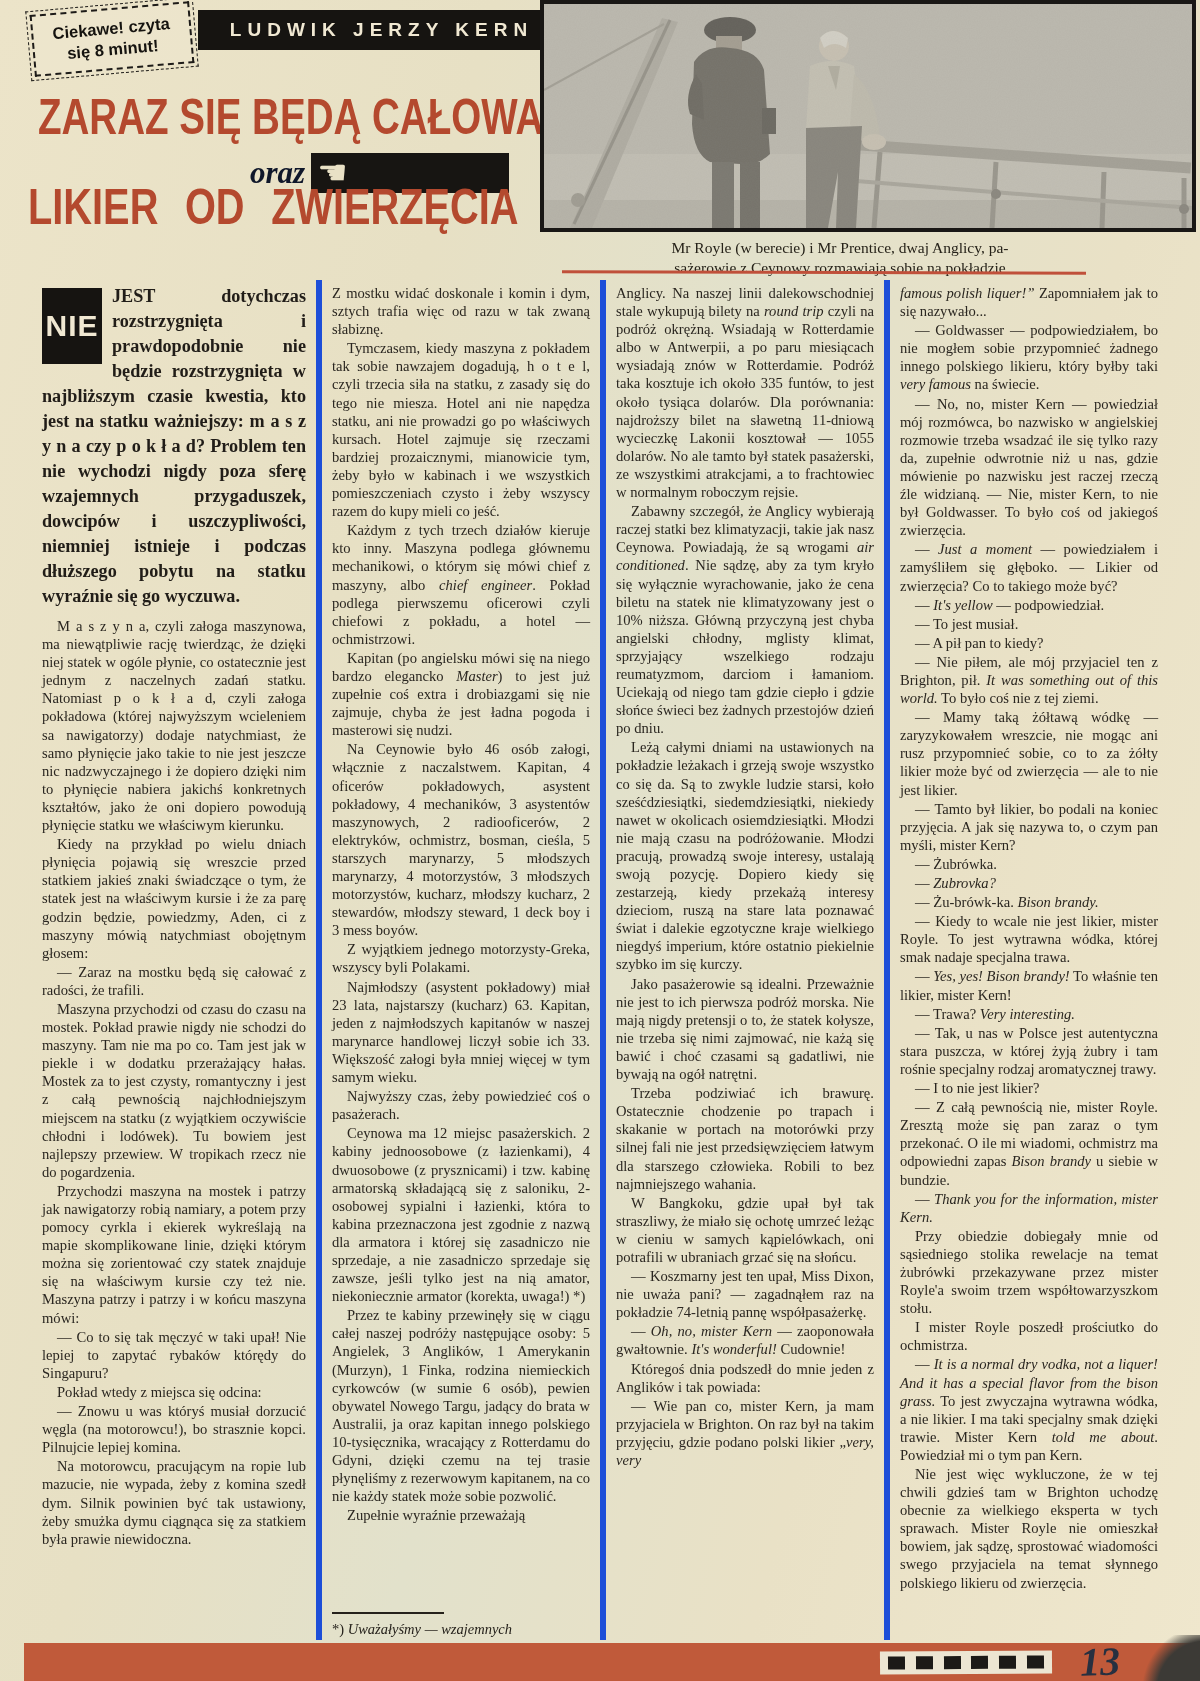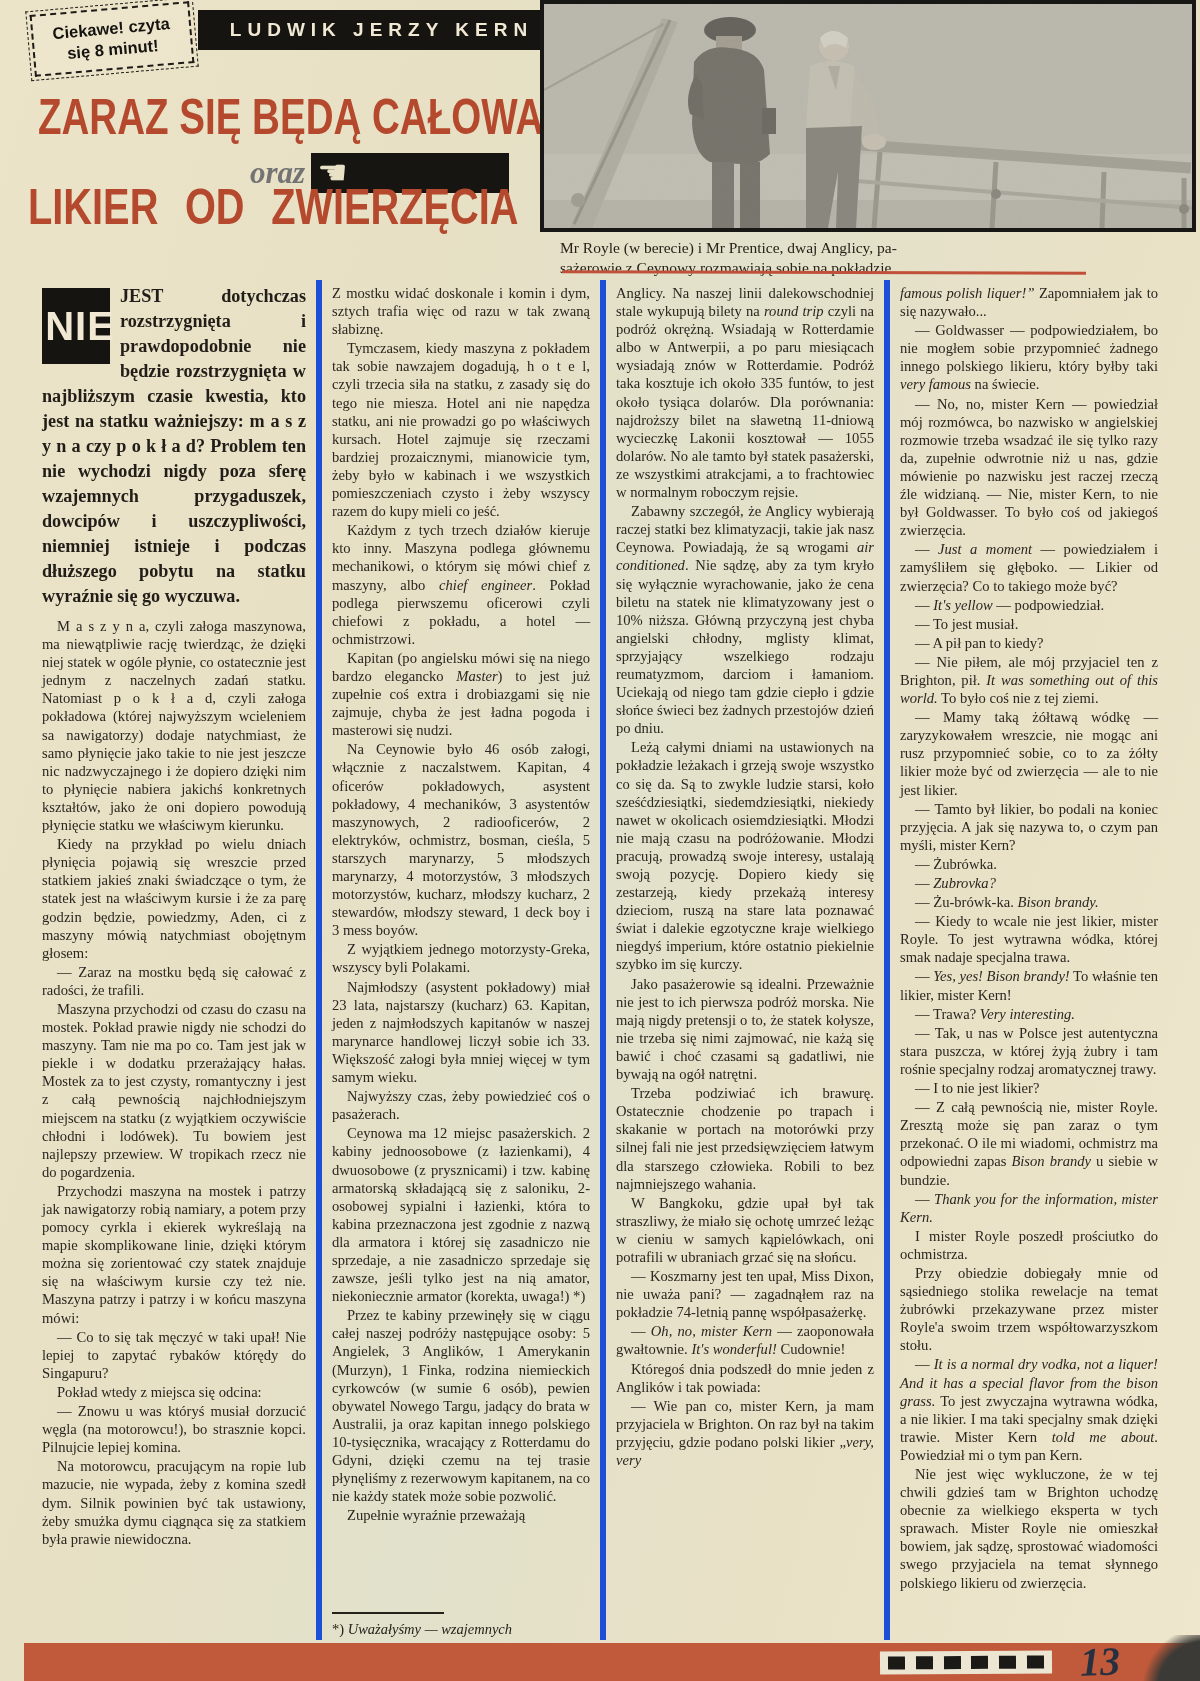--- a/index.html
+++ b/index.html
@@ -27,41 +27,41 @@
   }
   .title1{
     position:absolute;left:38px;top:90px;width:520px;
     font-family:"Liberation Sans",sans-serif;font-weight:bold;font-size:41px;
     color:#b4492e;white-space:nowrap;transform:scale(.94,1.2);transform-origin:left top;
     letter-spacing:0px;
   }
   .oraz-row{position:absolute;left:250px;top:150px;height:46px;display:flex;align-items:center;}
   .oraz{
     font-family:"Liberation Serif",serif;font-style:italic;font-weight:bold;
-    font-size:31px;color:#737373;margin-right:6px;
+    font-size:31px;color:#0f172a;margin-right:6px;
   }
   .hand-box{
     width:198px;height:40px;background:#171512;display:flex;align-items:center;
     justify-content:flex-start;padding-left:6px;box-sizing:border-box;
   }
   .hand-box .glyph{font-size:34px;color:#e9e1c6;line-height:1;}
   .title2{
     position:absolute;left:28px;top:180px;width:520px;
     font-family:"Liberation Sans",sans-serif;font-weight:bold;font-size:41px;
     color:#b4492e;white-space:nowrap;transform:scale(.97,1.2);transform-origin:left top;
     word-spacing:16px;
   }
   
   .photo{
     position:absolute;left:540px;top:0;width:656px;height:232px;
     border:4px solid #191715;box-sizing:border-box;background:#bfbcb2;
   }
   .photo svg{display:block;width:100%;height:100%;}
   .caption{
-    position:absolute;left:560px;top:238px;width:560px;
+    position:absolute;left:560px;top:238px;width:560px;text-align:center;
     font-size:15.5px;line-height:1.3;color:#262219;
   }
   .caption-rule{
     position:absolute;left:562px;top:271px;width:524px;height:3px;
     background:#c0503a;transform:rotate(.15deg);
   }
   
   .columns{
     position:absolute;left:32px;top:280px;width:1136px;height:1360px;
     display:flex;gap:0;
@@ -72,24 +72,23 @@
     text-align:justify;font-size:14.6px;line-height:18.1px;
   }
   .col + .col{border-left:6px solid #1d4ed8;}
   .col-flow p{margin:0 0 1px 0;text-indent:15px;}
   .col-flow p.first{text-indent:0;}
   i{font-style:italic;}
   
   .lead{margin-bottom:8px;}
   .dropcap{
     float:left;width:60px;height:76px;background:#161411;color:#f0e8d2;
-    font-family:"Liberation Sans",sans-serif;font-weight:bold;font-size:40px;
+    font-family:"Liberation Sans",sans-serif;font-weight:bold;font-size:30px;
     display:flex;align-items:center;justify-content:center;letter-spacing:1px;
     margin:4px 10px 2px 0;
-    padding-left:8px;
   }
   .lead-text{
     font-weight:bold;font-size:18.2px;line-height:25px;color:#211d18;
   }
   
   .footnote{
     position:absolute;left:10px;right:14px;bottom:2px;font-size:14.5px;color:#25211b;
   }
   .footnote .rule{width:112px;height:2px;background:#25211b;margin-bottom:6px;}
   .col2-flowpad{padding-bottom:56px;}
@@ -256,22 +255,22 @@
         <p>— Żubrówka.</p>
         <p>— <i>Zubrovka?</i></p>
         <p>— Żu-brówk-ka. <i>Bison brandy.</i></p>
         <p>— Kiedy to wcale nie jest likier, mister Royle. To jest wytrawna wódka, której smak nadaje specjalna trawa.</p>
         <p>— <i>Yes, yes! Bison brandy!</i> To właśnie ten likier, mister Kern!</p>
         <p>— Trawa? <i>Very interesting.</i></p>
         <p>— Tak, u nas w Polsce jest autentyczna stara puszcza, w której żyją żubry i tam rośnie specjalny rodzaj aromatycznej trawy.</p>
         <p>— I to nie jest likier?</p>
         <p>— Z całą pewnością nie, mister Royle. Zresztą może się pan zaraz o tym przekonać. O ile mi wiadomi, ochmistrz ma odpowiedni zapas <i>Bison brandy</i> u siebie w bundzie.</p>
         <p>— <i>Thank you for the information, mister Kern.</i></p>
+        <p>Przy obiedzie dobiegały mnie od sąsiedniego stolika rewelacje na temat żubrówki przekazywane przez mister Royle'a swoim trzem współtowarzyszkom stołu.</p>
         <p>I mister Royle poszedł prościutko do ochmistrza.</p>
-        <p>Przy obiedzie dobiegały mnie od sąsiedniego stolika rewelacje na temat żubrówki przekazywane przez mister Royle'a swoim trzem współtowarzyszkom stołu.</p>
         <p>— <i>It is a normal dry vodka, not a liquer! And it has a special flavor from the bison grass.</i> To jest zwyczajna wytrawna wódka, a nie likier. I ma taki specjalny smak dzięki trawie. Mister Kern <i>told me about</i>. Powiedział mi o tym pan Kern.</p>
         <p>Nie jest więc wykluczone, że w tej chwili gdzieś tam w Brighton uchodzę obecnie za wielkiego eksperta w tych sprawach. Mister Royle nie omieszkał bowiem, jak sądzę, sprostować wiadomości swego przyjaciela na temat słynnego polskiego likieru od zwierzęcia.</p>
       </div>
   </div>
 
 </div>
 
 <div class="bottom-bar"></div>
 <div class="film-strip">
   <span class="sq"></span>

